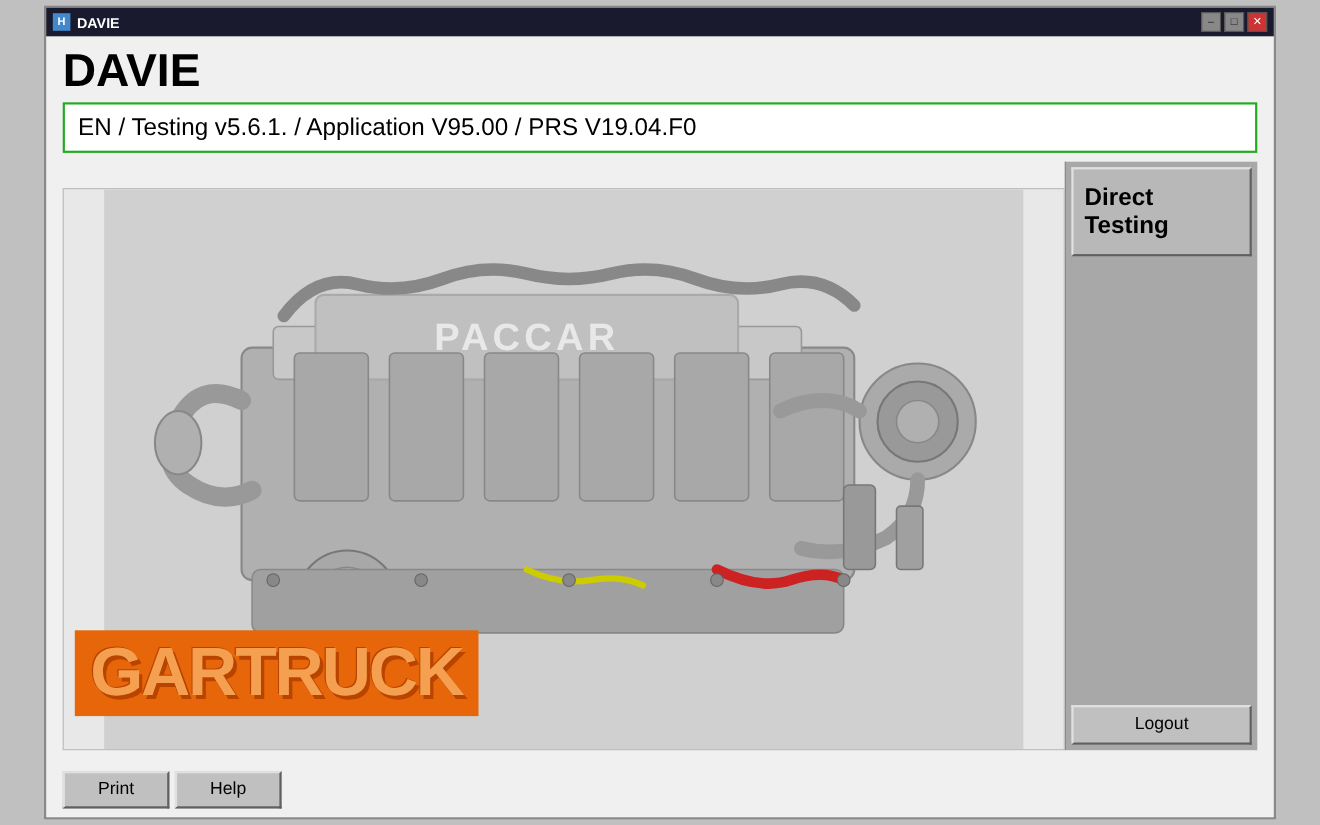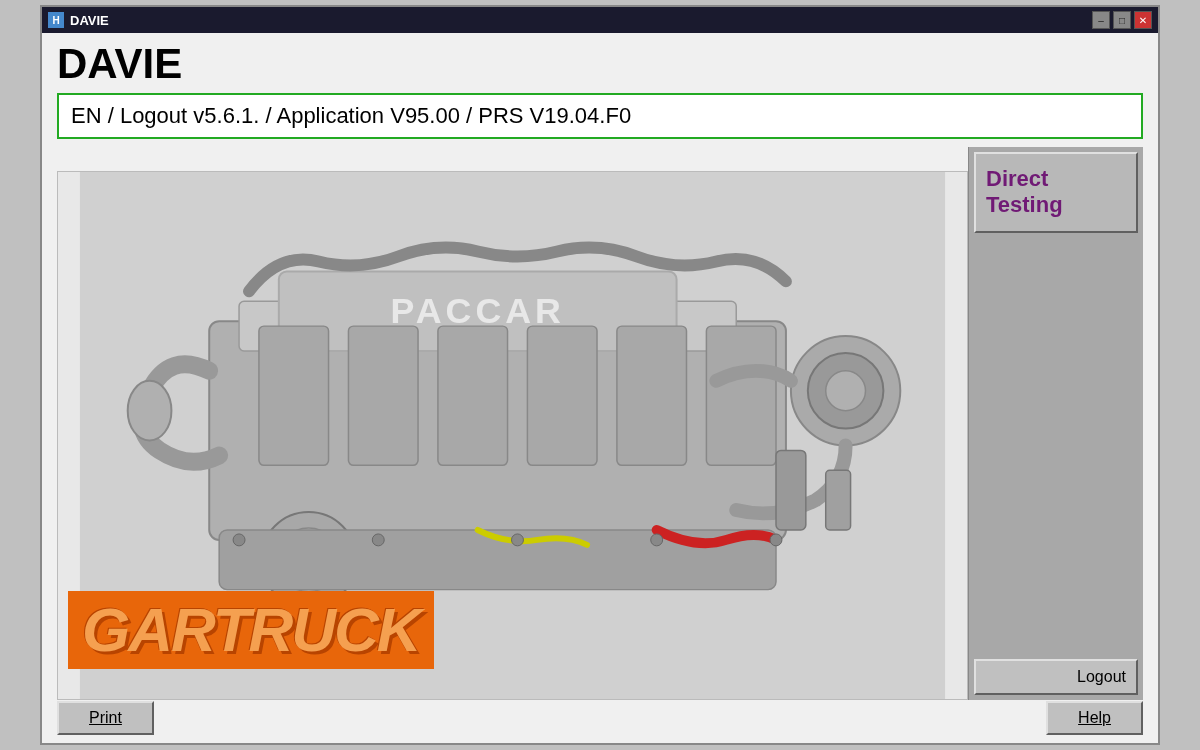--- a/index.html
+++ b/index.html
@@ -131,21 +131,20 @@
       bottom: 30px;
       left: 10px;
       background: #e8660a;
       padding: 8px 14px;
     }
 
     .gartruck-text {
       font-size: 62px;
       font-weight: 900;
       color: #f5a050;
-      font-style: italic;
       letter-spacing: -2px;
       text-shadow: 3px 3px 0 #b84400, -1px -1px 0 #b84400;
       font-family: Arial Black, Arial, sans-serif;
       line-height: 1;
     }
 
     
     .right-panel {
       width: 175px;
       background: #a8a8a8;
@@ -162,52 +161,51 @@
       padding: 12px 10px;
       cursor: pointer;
       text-align: left;
       border-top-color: #e0e0e0;
       border-left-color: #e0e0e0;
       border-right-color: #606060;
       border-bottom-color: #606060;
     }
 
     .action-btn-label {
-      color: #701a75;
+      color: #000000;
       font-size: 22px;
       font-weight: bold;
       line-height: 1.2;
     }
 
     .spacer {
       flex: 1;
     }
 
     .small-btn {
       background: #c0c0c0;
       border: 2px solid #888;
       padding: 7px 10px;
       cursor: pointer;
-      text-align: right;
+      text-align: center;
       border-top-color: #e0e0e0;
       border-left-color: #e0e0e0;
       border-right-color: #606060;
       border-bottom-color: #606060;
       font-size: 16px;
       color: #000;
     }
 
     
     .bottom-bar {
       display: flex;
       gap: 5px;
-      padding: 1px 0 3px 0;
-      justify-content: space-between;
-      align-items: center;
-      text-decoration: underline;
+      padding: 19px 0 3px 0;
+      justify-content: flex-start;
+      align-items: center;
     }
 
     .bottom-btn {
       background: #c0c0c0;
       border: 2px solid #888;
       padding: 6px 30px;
       cursor: pointer;
       font-size: 16px;
       color: #000;
       border-top-color: #e0e0e0;
@@ -239,21 +237,21 @@
         <span>✕</span>
       </div>
     </div>
   </div>
 
   <div class="main-content">
 
     <div class="app-title">DAVIE</div>
 
     <div class="version-bar">
-      <span>EN / Logout v5.6.1. / Application V95.00 / PRS V19.04.F0</span>
+      <span>EN / Testing v5.6.1. / Application V95.00 / PRS V19.04.F0</span>
     </div>
 
     <div class="middle-section">
 
       <div class="image-area">
         
         <svg class="engine-svg" viewBox="0 0 870 530" xmlns="http://www.w3.org/2000/svg">
 
           <rect width="870" height="530" fill="#d0d0d0"></rect>
 

